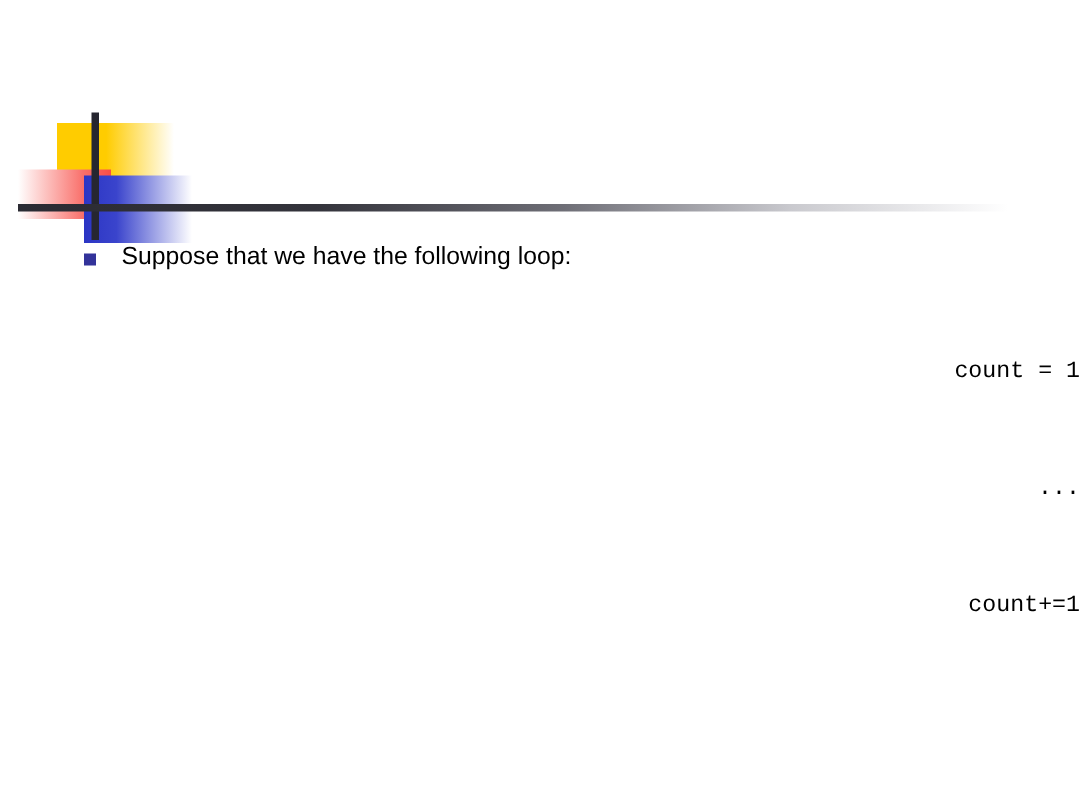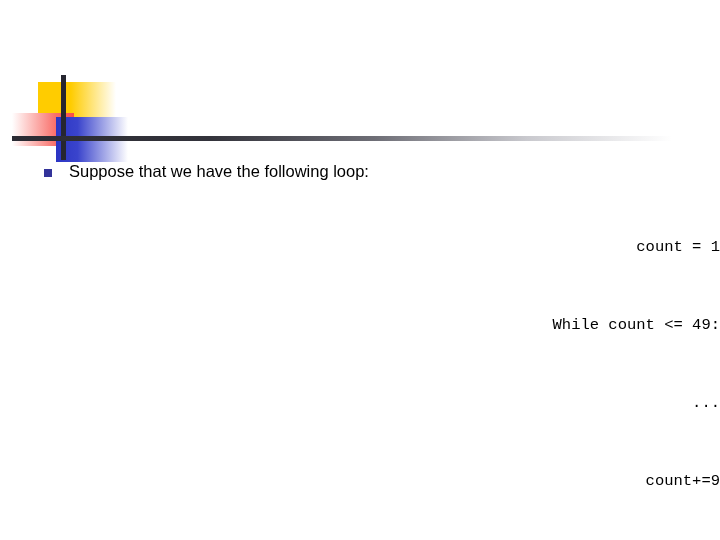--- a/index.html
+++ b/index.html
@@ -73,21 +73,21 @@
     width: 720px;
   }
 
   .block {
     position: relative;
   }
 
   .bullet-row {
     display: flex;
     align-items: flex-start;
-    padding-left: 44px;
+    padding-left: 56px;
   }
   .bullet-marker {
     width: 8px;
     height: 8px;
     background: #33339a;
     flex: 0 0 auto;
     margin-top: 9px;
   }
   .bullet-text {
     margin-left: 17px;
@@ -123,19 +123,18 @@
 
 <div id="slide-body">
 
   <div class="block">
     <div class="bullet-row">
       <span class="bullet-marker"></span>
       <span class="bullet-text">Suppose that we have the following loop:</span>
     </div>
     <div class="code-block">
       <div class="code-line">count = 1</div>
-      <div class="code-line">While count &lt;= 49:</div>
       <div class="code-line">    ...</div>
-      <div class="code-line">    count+=9</div>
+      <div class="code-line">    count+=1</div>
     </div>
   </div>
 
 </div>
 
 </body></html>

